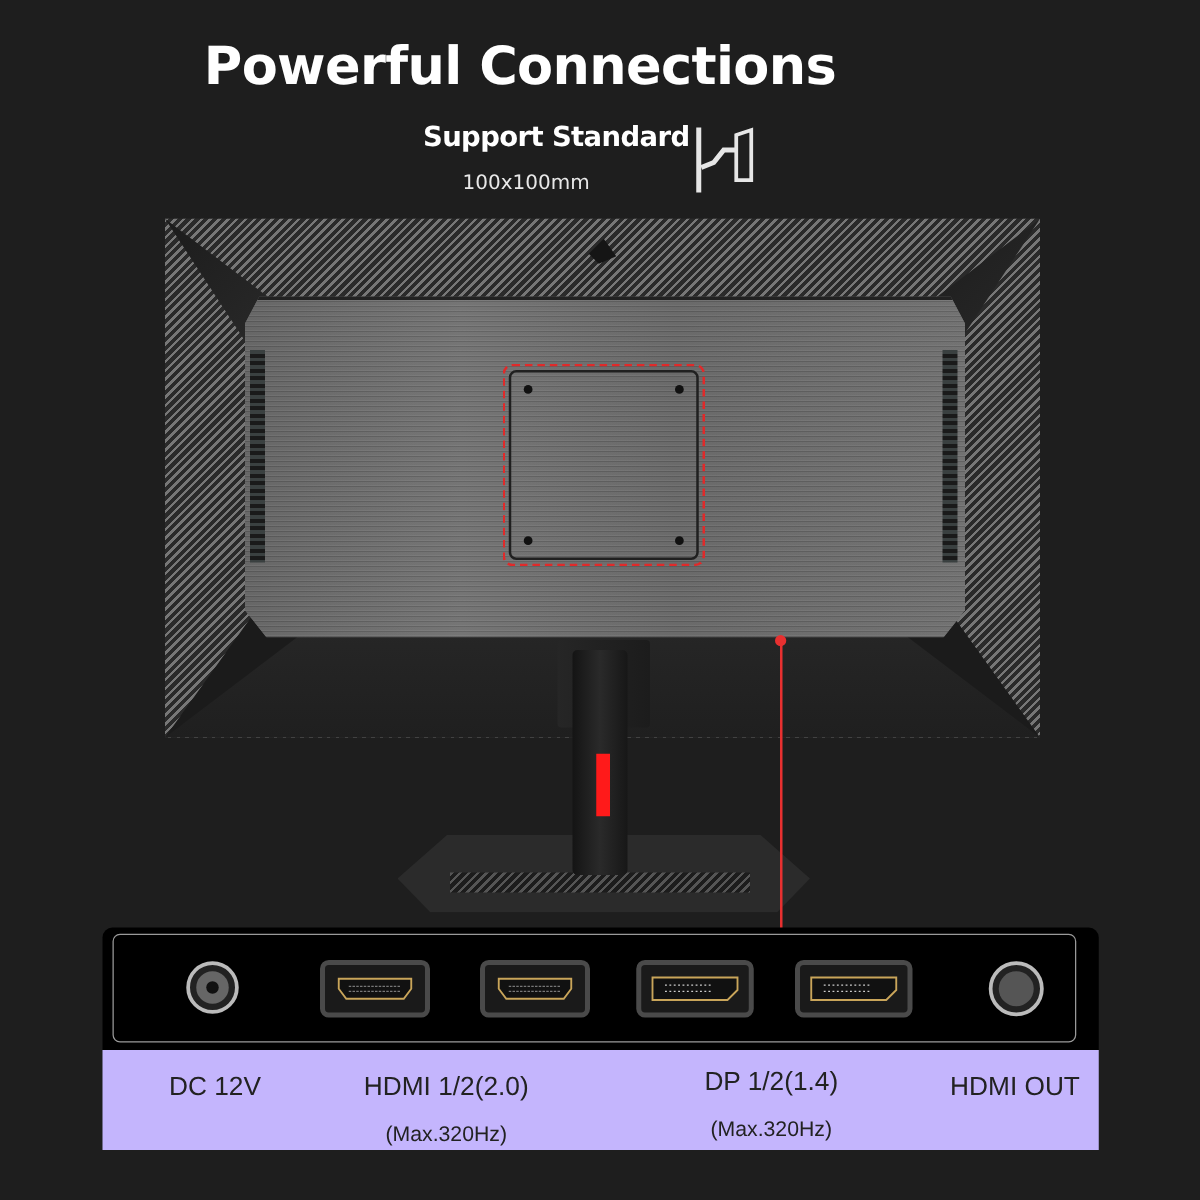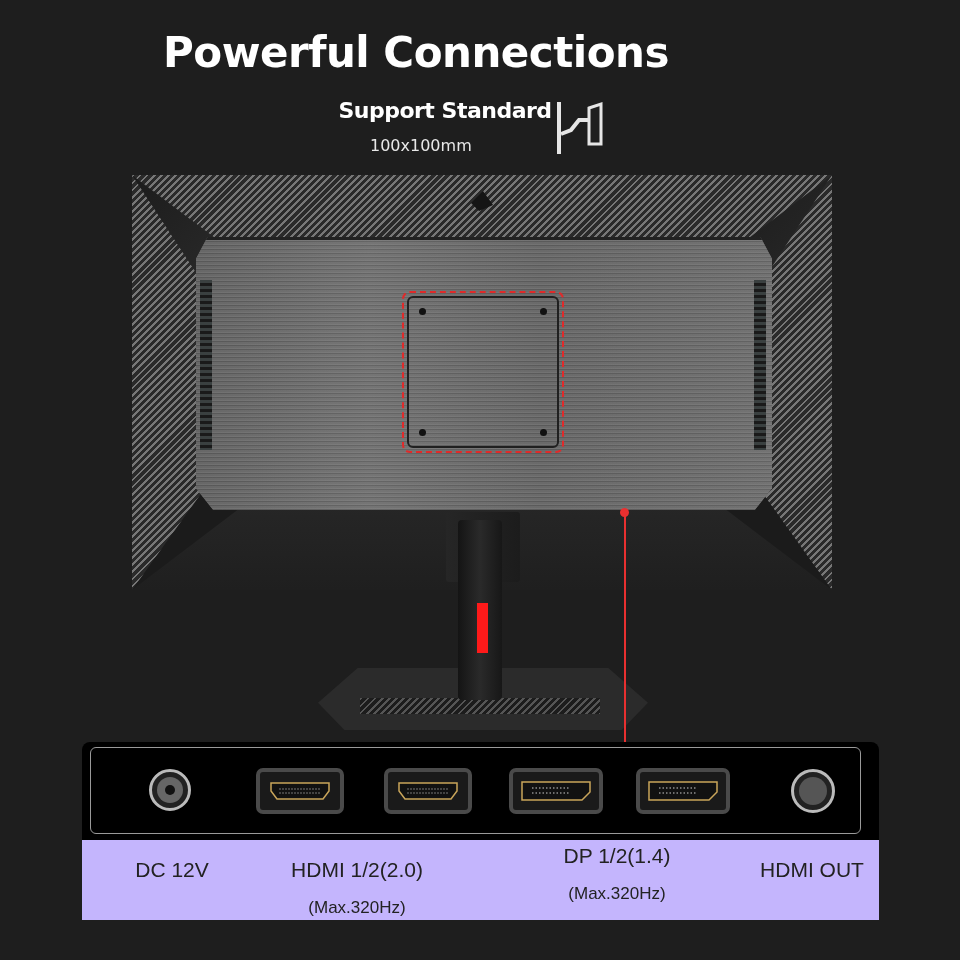--- a/index.html
+++ b/index.html
@@ -191,20 +191,20 @@
 </div>
 
 <div class="labels">
   <div class="lbl" style="left:30px;width:120px;top:18px">
     <span class="main">DC 12V</span>
   </div>
   <div class="lbl" style="left:190px;width:170px;top:18px">
     <span class="main">HDMI 1/2(2.0)</span>
     <span class="sub">(Max.320Hz)</span>
   </div>
-  <div class="lbl" style="left:455px;width:160px;top:4px">
+  <div class="lbl" style="left:455px;width:160px;top:14px">
     <span class="main">DP 1/2(1.4)</span>
     <span class="sub">(Max.320Hz)</span>
   </div>
   <div class="lbl" style="left:660px;width:140px;top:18px">
     <span class="main">HDMI OUT</span>
   </div>
 </div>
 
 </body></html>

